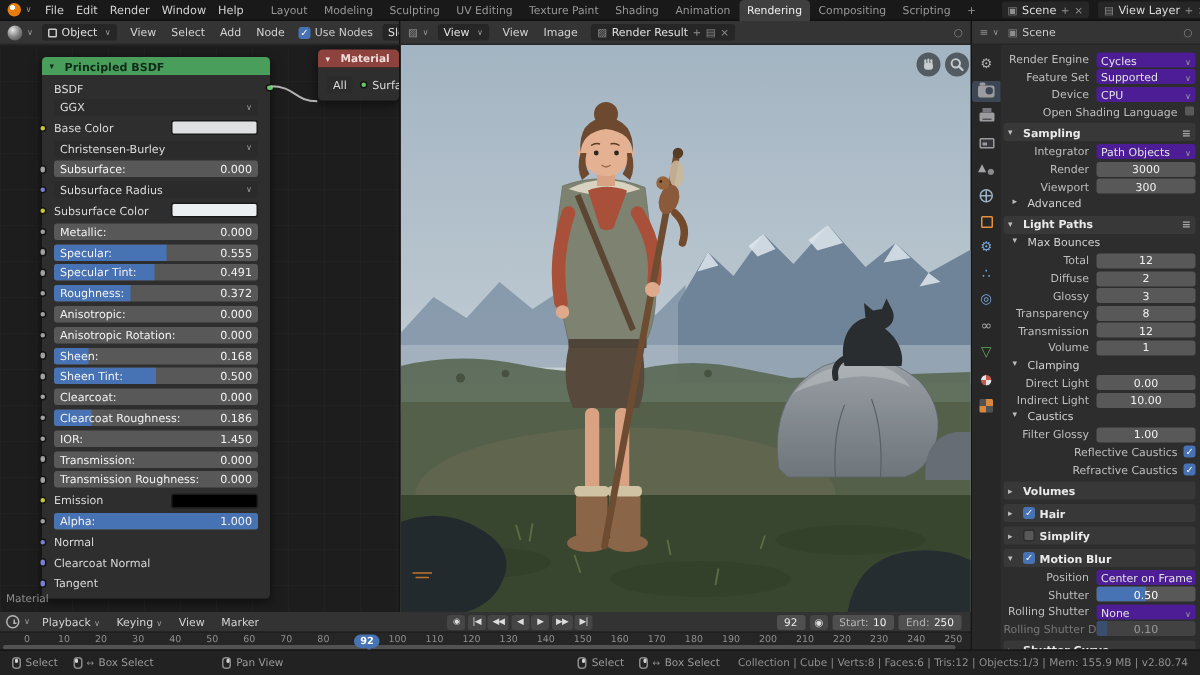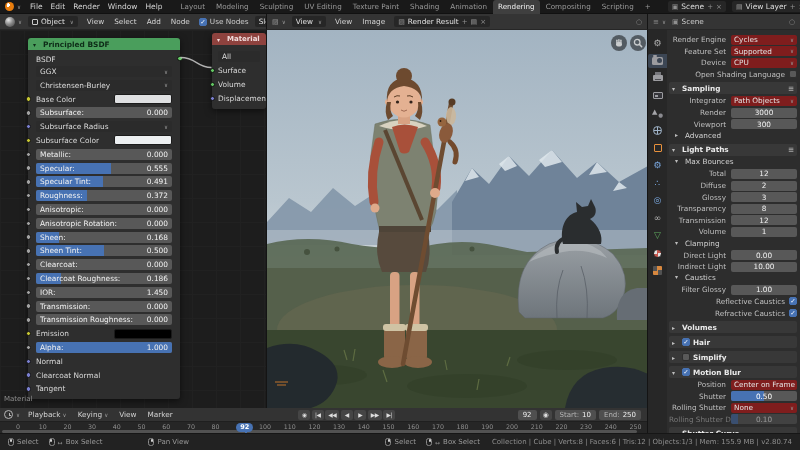--- a/index.html
+++ b/index.html
@@ -52,39 +52,39 @@
   .socket.out{left:auto;right:-10.5px}
   .nwidget{flex:1;height:11px;border-radius:2px;display:flex;align-items:center;justify-content:space-between;
     padding:0 4px;position:relative;overflow:hidden}
   .ndrop{background:#2b2b2b;color:#dcdcdc}
   .nslider{background:#585858;color:#f2f2f2}
   .nslider .fill{position:absolute;left:0;top:0;bottom:0;background:var(--accent)}
   .nslider .lab,.nslider .val{position:relative;z-index:1}
   .nlabel{flex:1}
   .swatch{width:58px;height:10px;border-radius:2px;border:1px solid #1b1b1b}
   #output-node{left:212px;top:3px;width:54px}
-  #out-rows{margin:0 6px;display:flex;flex-direction:column;gap:3px;padding-top:3px}
+  #out-rows{margin:0 6px;display:flex;flex-direction:row;gap:13px;padding-top:3px}
   #out-rows .socket{left:-8.5px}
   #noodle{position:absolute;left:0;top:0;pointer-events:none}
   #material-overlay{position:absolute;left:4px;bottom:5px;color:#8d8d8d;font-size:7px}
   
   #image-editor{position:absolute;left:267px;top:30px;width:381px;height:378px;background:#101010;overflow:hidden;border-right:1px solid #141414}
   .gizmo{position:absolute;width:16px;height:16px;border-radius:50%;background:rgba(32,35,38,.62);
     display:flex;align-items:center;justify-content:center}
   
   #properties{position:absolute;left:648px;top:30px;width:152px;height:403px;background:#2d2d2d;display:flex}
   #props-tabs{width:19px;background:#272727;display:flex;flex-direction:column;align-items:center;padding:6px 0;gap:3.5px;flex:none}
   .ptab{width:19px;height:14px;display:flex;align-items:center;justify-content:center;color:#9e9e9e}
   .ptab.active{background:#3c4654;border-radius:2px 0 0 2px}
   #props-body{flex:1;overflow:hidden;padding:3px 3px 0 2px;font-size:7.3px}
   .prow{display:flex;align-items:center;height:10px;margin-top:1.6px}
   .plabel{width:62px;text-align:right;padding-right:5px;color:#bfbfbf;white-space:nowrap;overflow:hidden;flex:none}
   .plabel.grow{flex:1;width:auto;padding-right:4px}
   .pwidget{flex:1;min-width:0;display:flex}
-  .pdrop{flex:1;background:#7f1d1d;border-radius:2px;height:10px;display:flex;align-items:center;
+  .pdrop{flex:1;background:#4c1d95;border-radius:2px;height:10px;display:flex;align-items:flex-end;
     justify-content:space-between;padding:0 3px;color:#e3e3e3;white-space:nowrap;overflow:hidden}
   .pfield{flex:1;background:#585858;border-radius:2px;height:10px;display:flex;align-items:center;justify-content:center;color:#f2f2f2}
   .pslider{flex:1;position:relative;background:#585858;border-radius:2px;height:10px;overflow:hidden;
     display:flex;align-items:center;justify-content:center;color:#fff}
   .pslider .fill{position:absolute;left:0;top:0;bottom:0;background:var(--accent)}
   .pslider .val{position:relative;z-index:1}
   .phead{height:12px;display:flex;align-items:center;gap:3px;background:#383838;border-radius:2px;
     margin-top:3px;padding:0 3px;color:#eaeaea;font-weight:bold}
   .psub{height:10px;display:flex;align-items:flex-start;gap:3px;margin-top:1.6px;padding-left:6px;color:#d2d2d2}
   .presets{margin-left:auto;color:#a8a8a8}
@@ -257,29 +257,29 @@
           <i class="socket out" id="bsdf-out-socket" style="background: rgb(99, 199, 99);"></i>
         </div>
         <div id="bsdf-rows">
             <div class="nrow">
               <div class="nwidget ndrop">
                 <span class="lab">GGX</span>
                 <span class="caret">∨</span>
               </div>
             </div>
             <div class="nrow">
+              <i class="socket" style="background: rgb(200, 200, 50);"></i>
+              <span class="nlabel">Base Color</span>
+              <div class="swatch" style="background: rgb(223, 224, 226);"></div>
+            </div>
+            <div class="nrow">
               <div class="nwidget ndrop">
                 <span class="lab">Christensen-Burley</span>
                 <span class="caret">∨</span>
               </div>
-            </div>
-            <div class="nrow">
-              <i class="socket" style="background: rgb(200, 200, 50);"></i>
-              <span class="nlabel">Base Color</span>
-              <div class="swatch" style="background: rgb(223, 224, 226);"></div>
             </div>
             <div class="nrow">
               <i class="socket" style="background: rgb(161, 161, 161);"></i>
               <div class="nwidget nslider">
                 <span class="lab">Subsurface:</span>
                 <span class="val">0.000</span>
               </div>
             </div>
             <div class="nrow">
               <i class="socket" style="background: rgb(122, 127, 208);"></i>

